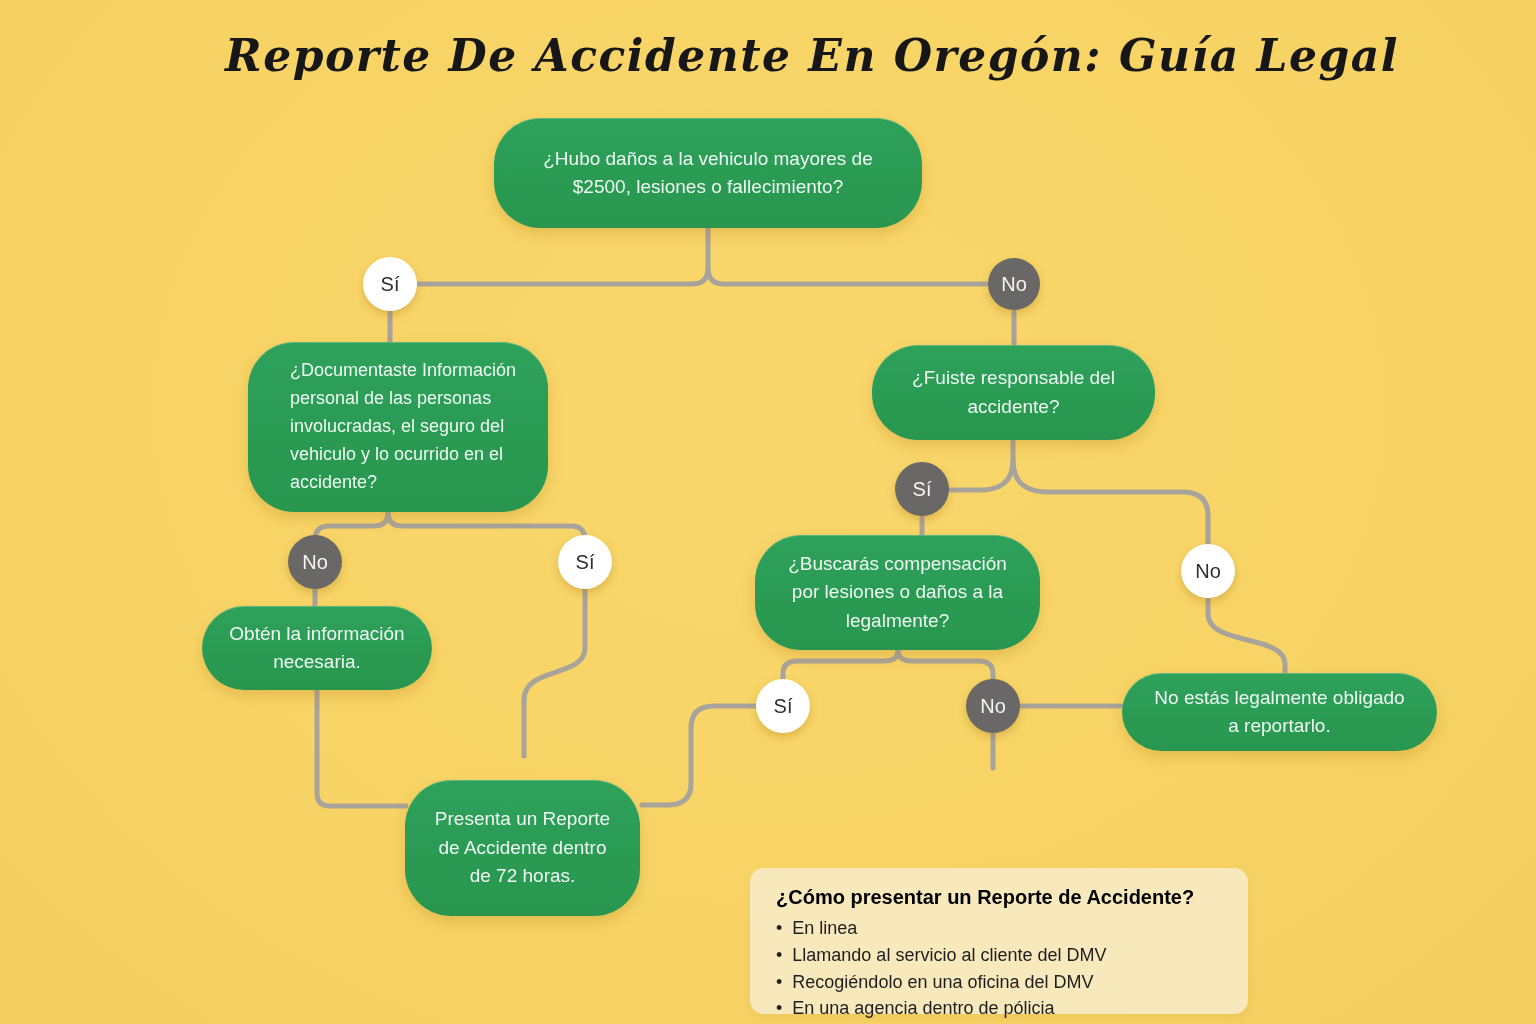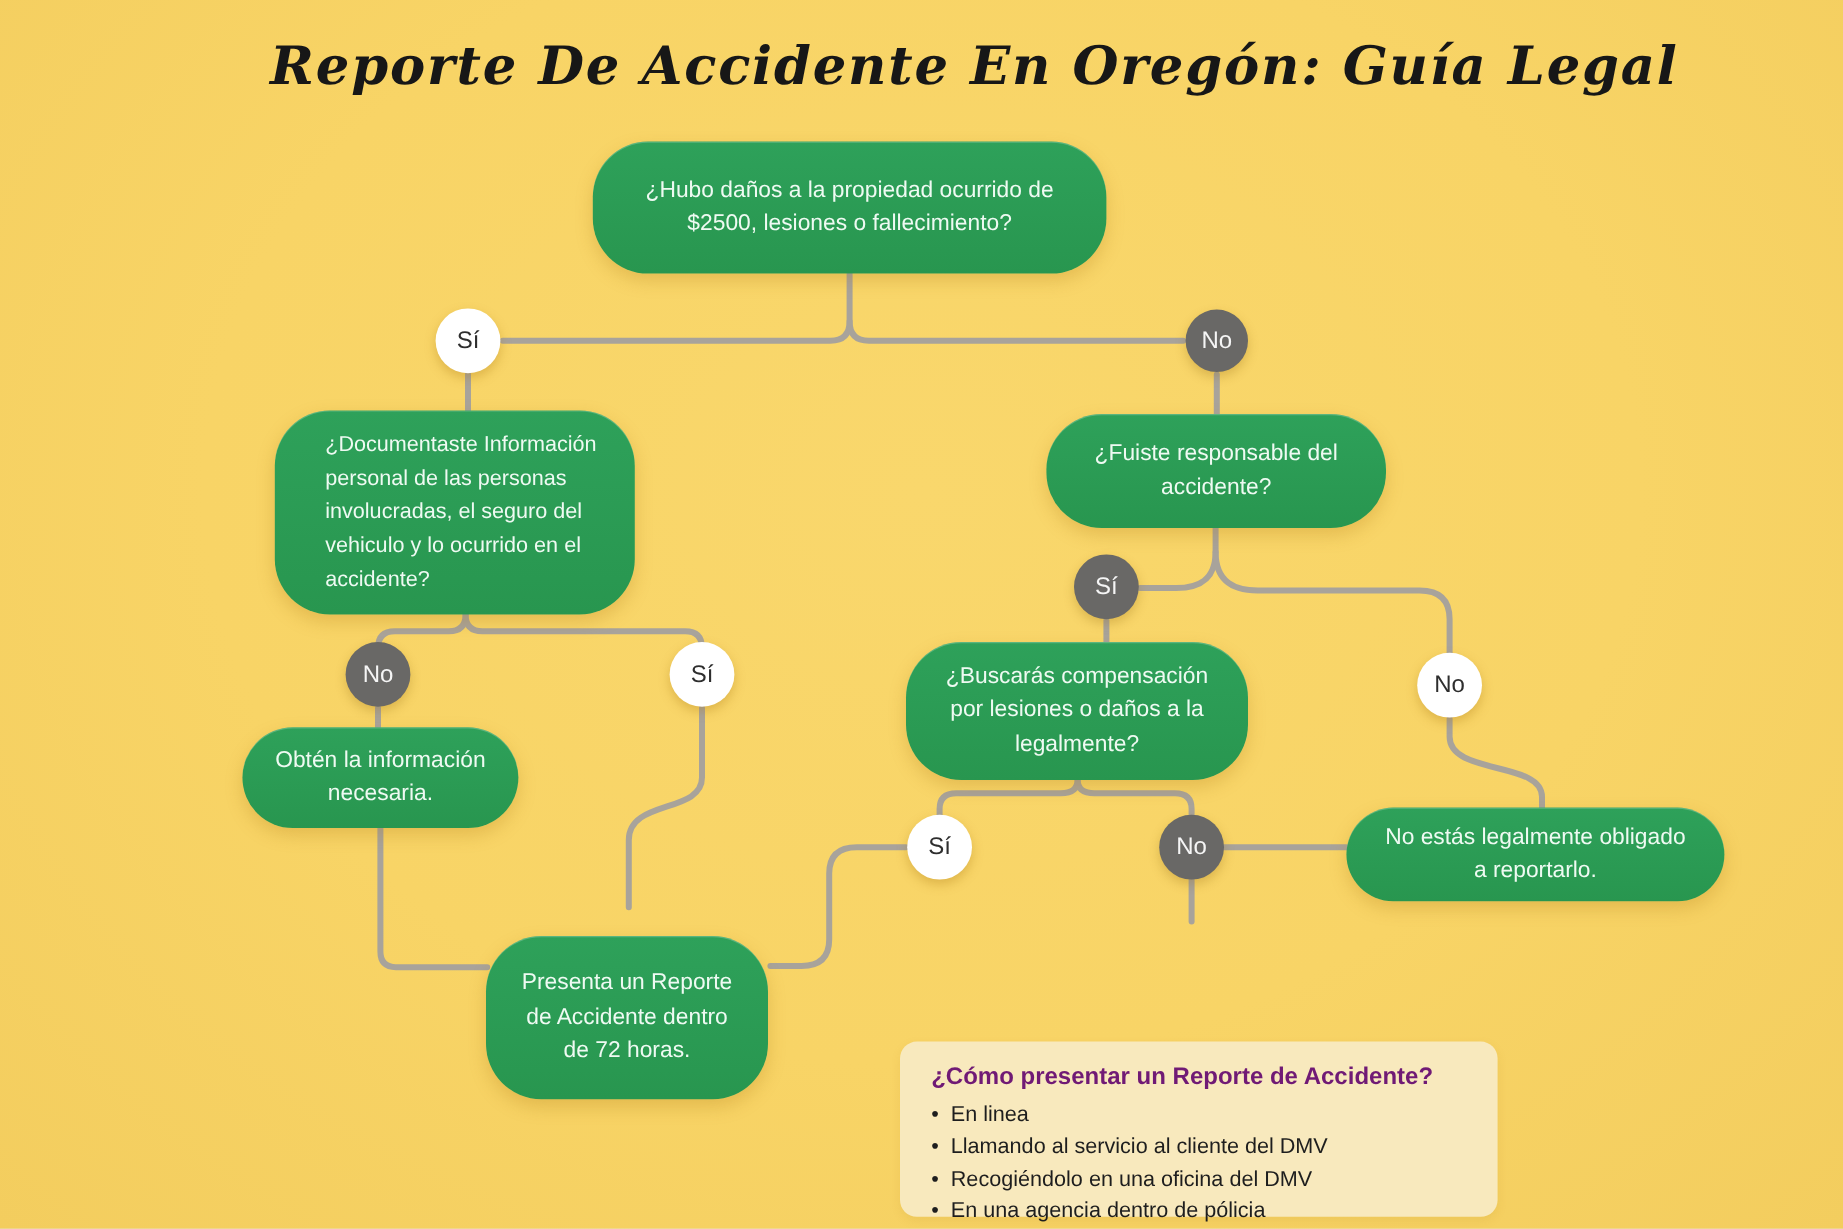--- a/index.html
+++ b/index.html
@@ -27,21 +27,21 @@
     position:absolute;width:54px;height:54px;border-radius:50%;
     display:flex;align-items:center;justify-content:center;font-size:20px;
   }
   .circle.white{background:#ffffff;color:#2e2e2e;box-shadow:0 4px 9px rgba(172,120,18,.35);}
   .circle.gray{background:#696866;color:#f5f5f5;box-shadow:0 4px 9px rgba(150,105,15,.3);}
   .panel{
     position:absolute;background:#f8e9bd;border-radius:14px;
     color:#1e1e1e;padding:18px 26px 14px 26px;box-sizing:border-box;
     box-shadow:0 3px 8px rgba(180,130,30,.12);
   }
-  .panel h3{margin:0 0 8px 0;font-size:20px;font-weight:700;color:#701a75;}
+  .panel h3{margin:0 0 8px 0;font-size:20px;font-weight:700;color:#000000;}
   .panel ul{margin:0;padding:0;list-style:none;}
   .panel li{font-size:18px;line-height:1.32;margin:3px 0;display:flex;align-items:baseline;}
   .panel li .dot{margin-right:10px;font-size:18px;}
 </style>
 </head>
 <body>
 
 <div class="canvas">
 
   <div class="title">Reporte De Accidente En Oregón: Guía Legal</div>
@@ -60,23 +60,23 @@
     <path d="M1013 440 L1013 460 C1013 484 998 490 980 490 L950 490"></path>
     <path d="M1013 460 C1013 486 1030 492 1048 492 L1183 492 Q1208 492 1208 516 L1208 545"></path>
     <path d="M922 517 L922 535"></path>
     <path d="M898 650 Q898 661 884 661 L797 661 Q783 661 783 674 L783 680"></path>
     <path d="M898 650 Q898 661 912 661 L979 661 Q993 661 993 674 L993 680"></path>
     <path d="M1208 599 L1208 614 C1208 646 1285 634 1285 664 L1285 673"></path>
     <path d="M1020 706 L1122 706"></path>
     <path d="M993 733 L993 768"></path>
   </svg>
 
-  <div class="node" style="left:494px;top:118px;width:428px;height:110px;">¿Hubo daños a la propiedad ocurrido de $2500, lesiones o fallecimiento?</div>
+  <div class="node" style="left:494px;top:118px;width:428px;height:110px;">¿Hubo daños a la vehiculo mayores de $2500, lesiones o fallecimiento?</div>
 
-  <div class="node left-align" style="left:229px;top:342px;width:300px;height:170px;line-height:1.55;font-size:18px;">¿Documentaste Información personal de las personas involucradas, el seguro del vehiculo y lo ocurrido en el accidente?</div>
+  <div class="node left-align" style="left:248px;top:342px;width:300px;height:170px;line-height:1.55;font-size:18px;">¿Documentaste Información personal de las personas involucradas, el seguro del vehiculo y lo ocurrido en el accidente?</div>
 
   <div class="node" style="left:202px;top:606px;width:230px;height:84px;">Obtén la información necesaria.</div>
 
   <div class="node" style="left:405px;top:780px;width:235px;height:136px;">Presenta un Reporte de Accidente dentro de 72 horas.</div>
 
   <div class="node" style="left:872px;top:345px;width:283px;height:95px;">¿Fuiste responsable del accidente?</div>
 
   <div class="node" style="left:755px;top:535px;width:285px;height:115px;">¿Buscarás compensación por lesiones o daños a la legalmente?</div>
 
 

